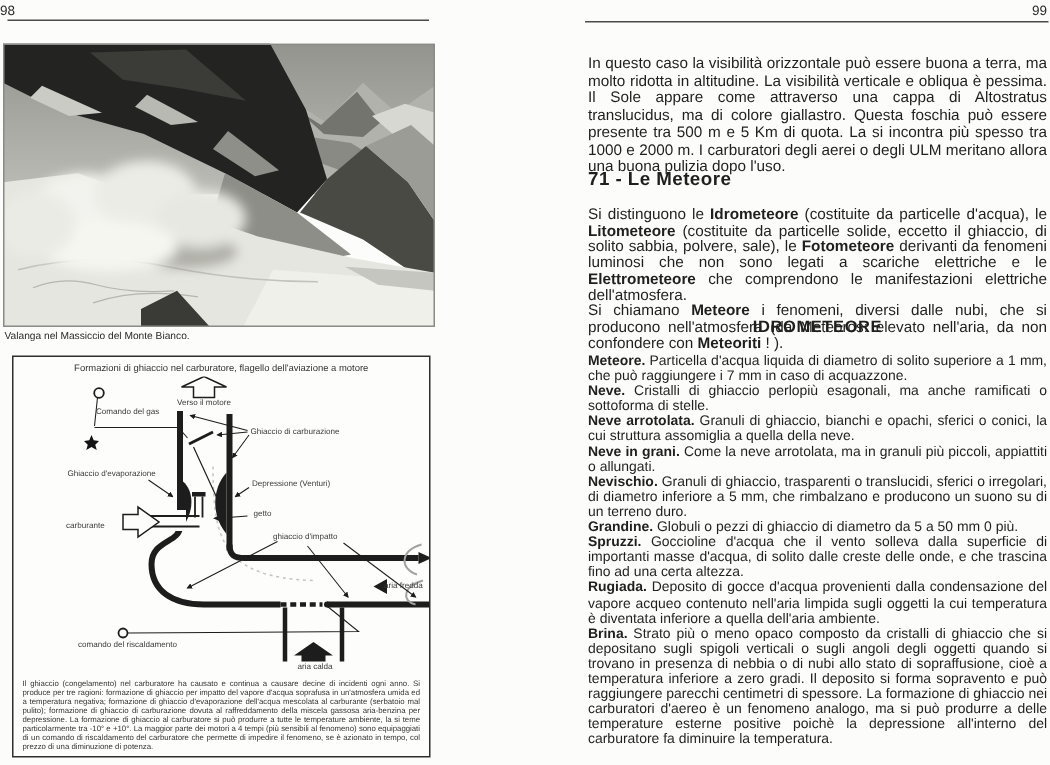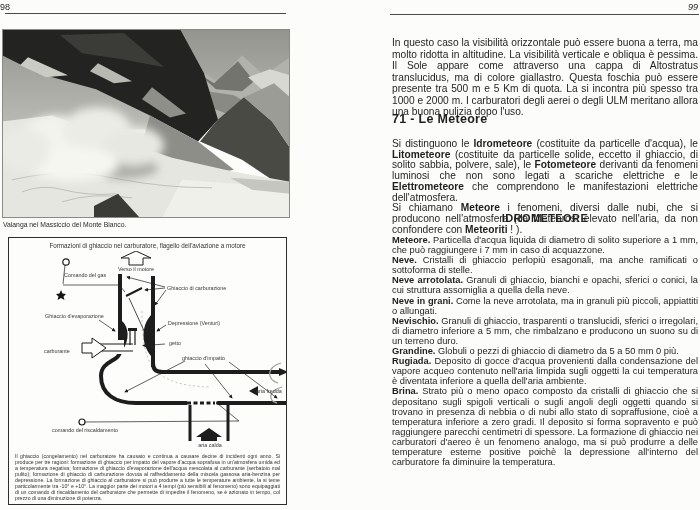--- a/index.html
+++ b/index.html
@@ -177,38 +177,39 @@
     <span class="dlabel" style="left:160px;top:102px;">getto</span>
     <span class="dlabel" style="left:35px;top:110px;">carburante</span>
     <span class="dlabel" style="left:173px;top:117px;">ghiaccio d'impatto</span>
     <span class="dlabel" style="left:247px;top:150px;">aria fredda</span>
     <span class="dlabel" style="left:43px;top:189px;">comando del riscaldamento</span>
     <span class="dlabel" style="left:181px;top:204px;width:40px;text-align:center;">aria calda</span>
 
     <div class="figcaption">Il ghiaccio (congelamento) nel carburatore ha causato e continua a causare decine di incidenti ogni anno. Si produce per tre ragioni: formazione di ghiaccio per impatto del vapore d'acqua soprafusa in un'atmosfera umida ed a temperatura negativa; formazione di ghiaccio d'evaporazione dell'acqua mescolata al carburante (serbatoio mal pulito); formazione di ghiaccio di carburazione dovuta al raffreddamento della miscela gassosa aria-benzina per depressione. La formazione di ghiaccio al carburatore si può produrre a tutte le temperature ambiente, la si teme particolarmente tra -10° e +10°. La maggior parte dei motori a 4 tempi (più sensibili al fenomeno) sono equipaggiati di un comando di riscaldamento del carburatore che permette di impedire il fenomeno, se è azionato in tempo, col prezzo di una diminuzione di potenza.</div>
   </div>
 
-  <div class="abs pagenum" style="left:680px;top:2px;width:18px;text-align:right;font-style:italic;">99</div>
+  <div class="abs pagenum" style="left:680px;top:2px;width:18px;text-align:right;">99</div>
   <div class="rule" style="left:390px;top:14px;width:309px;"></div>
 
   <div class="rp-text intro abs" style="position:absolute;">In questo caso la visibilità orizzontale può essere buona a terra, ma molto ridotta in altitudine. La visibilità verticale e obliqua è pessima. Il Sole appare come attraverso una cappa di Altostratus translucidus, ma di colore giallastro. Questa foschia può essere presente tra 500 m e 5 Km di quota. La si incontra più spesso tra 1000 e 2000 m. I carburatori degli aerei o degli ULM meritano allora una buona pulizia dopo l'uso.</div>
 
   <div class="h38">71 - Le Meteore</div>
 
   <div class="rp-text meteo" style="position:absolute;">
     <p>Si distinguono le <b>Idrometeore</b> (costituite da particelle d'acqua), le <b>Litometeore</b> (costituite da particelle solide, eccetto il ghiaccio, di solito sabbia, polvere, sale), le <b>Fotometeore</b> derivanti da fenomeni luminosi che non sono legati a scariche elettriche e le <b>Elettrometeore</b> che comprendono le manifestazioni elettriche dell'atmosfera.</p>
     <p>Si chiamano <b>Meteore</b> i fenomeni, diversi dalle nubi, che si producono nell'atmosfera (da Meteoros: elevato nell'aria, da non confondere con <b>Meteoriti</b> ! ).</p>
   </div>
 
   <div class="idro">IDROMETEORE</div>
 
   <div class="rp-text defs" style="position:absolute;">
       <p><b>Meteore.</b> Particella d'acqua liquida di diametro di solito superiore a 1 mm, che può raggiungere i 7 mm in caso di acquazzone.</p>
       <p><b>Neve.</b> Cristalli di ghiaccio perlopiù esagonali, ma anche ramificati o sottoforma di stelle.</p>
       <p><b>Neve arrotolata.</b> Granuli di ghiaccio, bianchi e opachi, sferici o conici, la cui struttura assomiglia a quella della neve.</p>
       <p><b>Neve in grani.</b> Come la neve arrotolata, ma in granuli più piccoli, appiattiti o allungati.</p>
       <p><b>Nevischio.</b> Granuli di ghiaccio, trasparenti o translucidi, sferici o irregolari, di diametro inferiore a 5 mm, che rimbalzano e producono un suono su di un terreno duro.</p>
       <p><b>Grandine.</b> Globuli o pezzi di ghiaccio di diametro da 5 a 50 mm 0 più.</p>
+      <p><b>Spruzzi.</b> Goccioline d'acqua che il vento solleva dalla superficie di importanti masse d'acqua, di solito dalle creste delle onde, e che trascina fino ad una certa altezza.</p>
       <p><b>Rugiada.</b> Deposito di gocce d'acqua provenienti dalla condensazione del vapore acqueo contenuto nell'aria limpida sugli oggetti la cui temperatura è diventata inferiore a quella dell'aria ambiente.</p>
       <p><b>Brina.</b> Strato più o meno opaco composto da cristalli di ghiaccio che si depositano sugli spigoli verticali o sugli angoli degli oggetti quando si trovano in presenza di nebbia o di nubi allo stato di sopraffusione, cioè a temperatura inferiore a zero gradi. Il deposito si forma sopravento e può raggiungere parecchi centimetri di spessore. La formazione di ghiaccio nei carburatori d'aereo è un fenomeno analogo, ma si può produrre a delle temperature esterne positive poichè la depressione all'interno del carburatore fa diminuire la temperatura.</p>
     </div>
 
 </div>
 
 </body></html>

